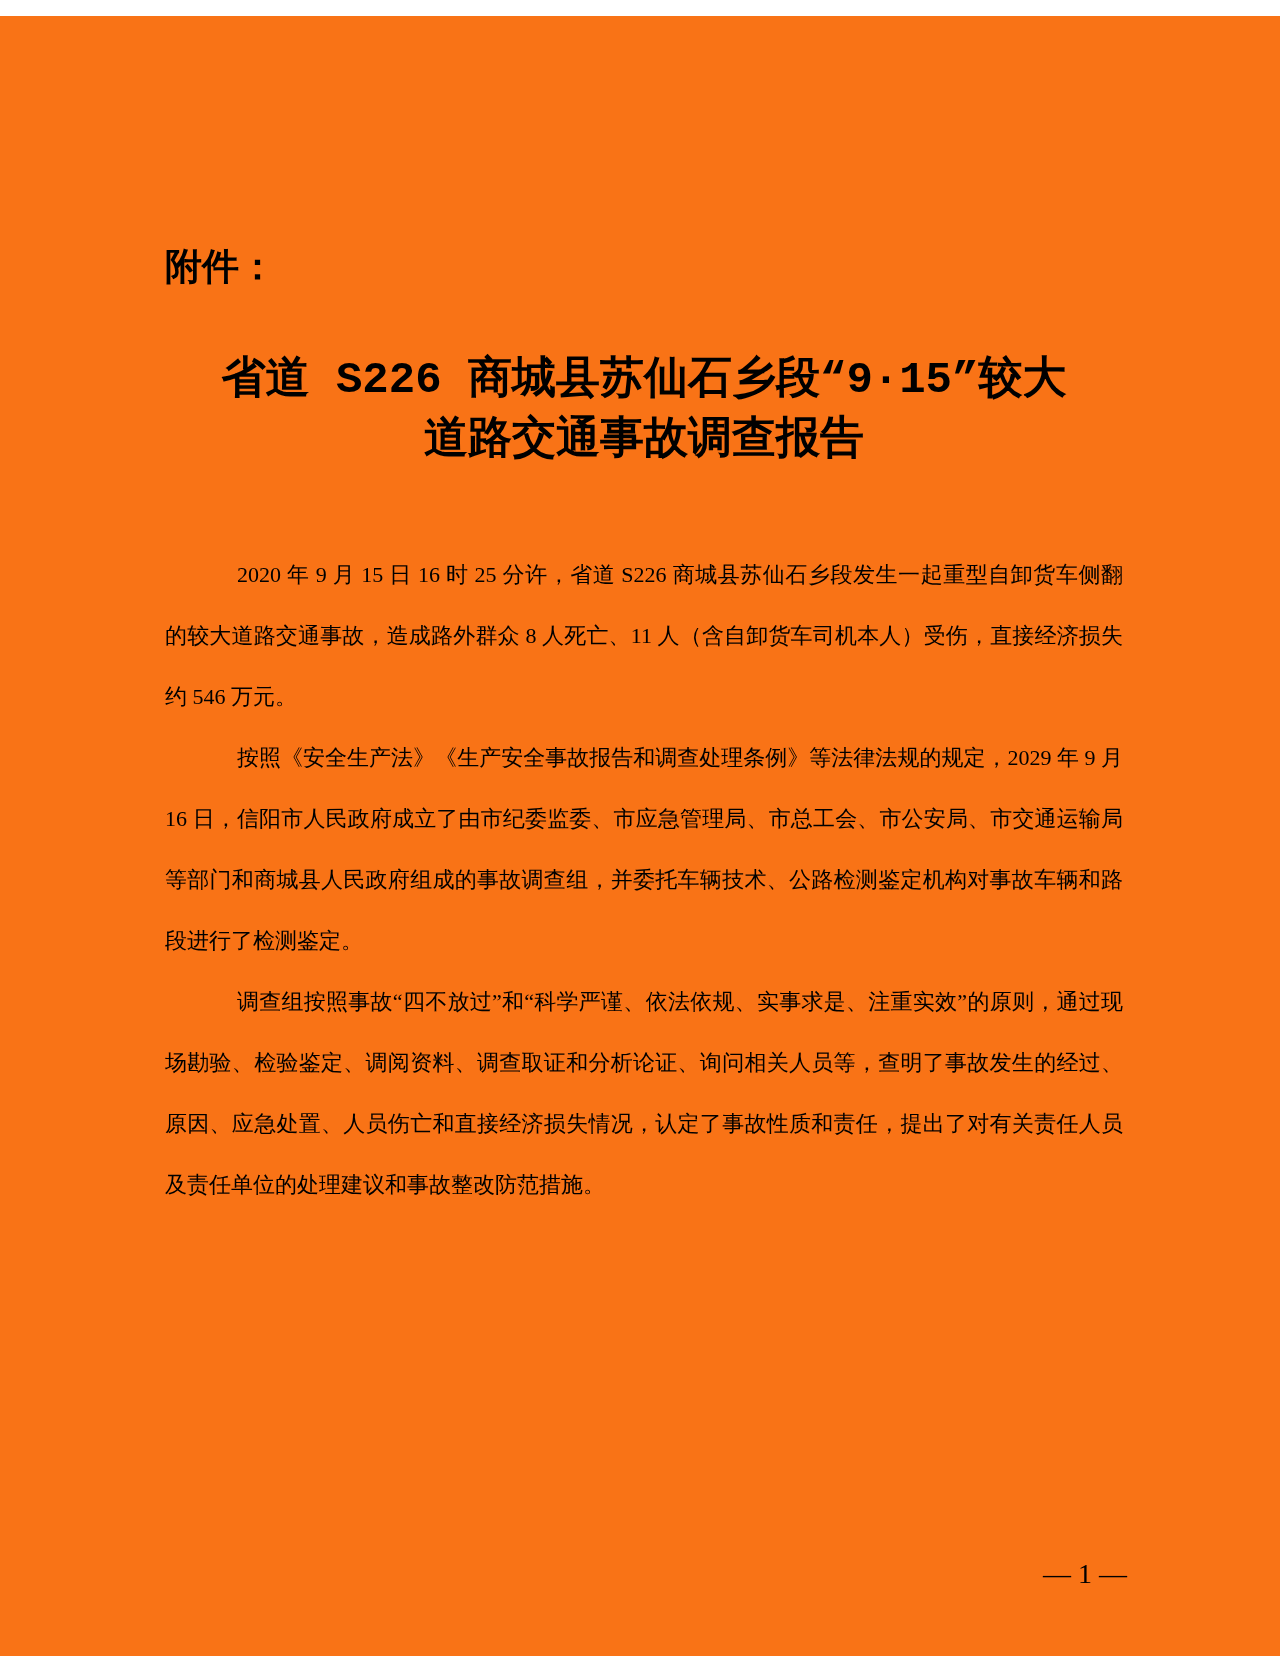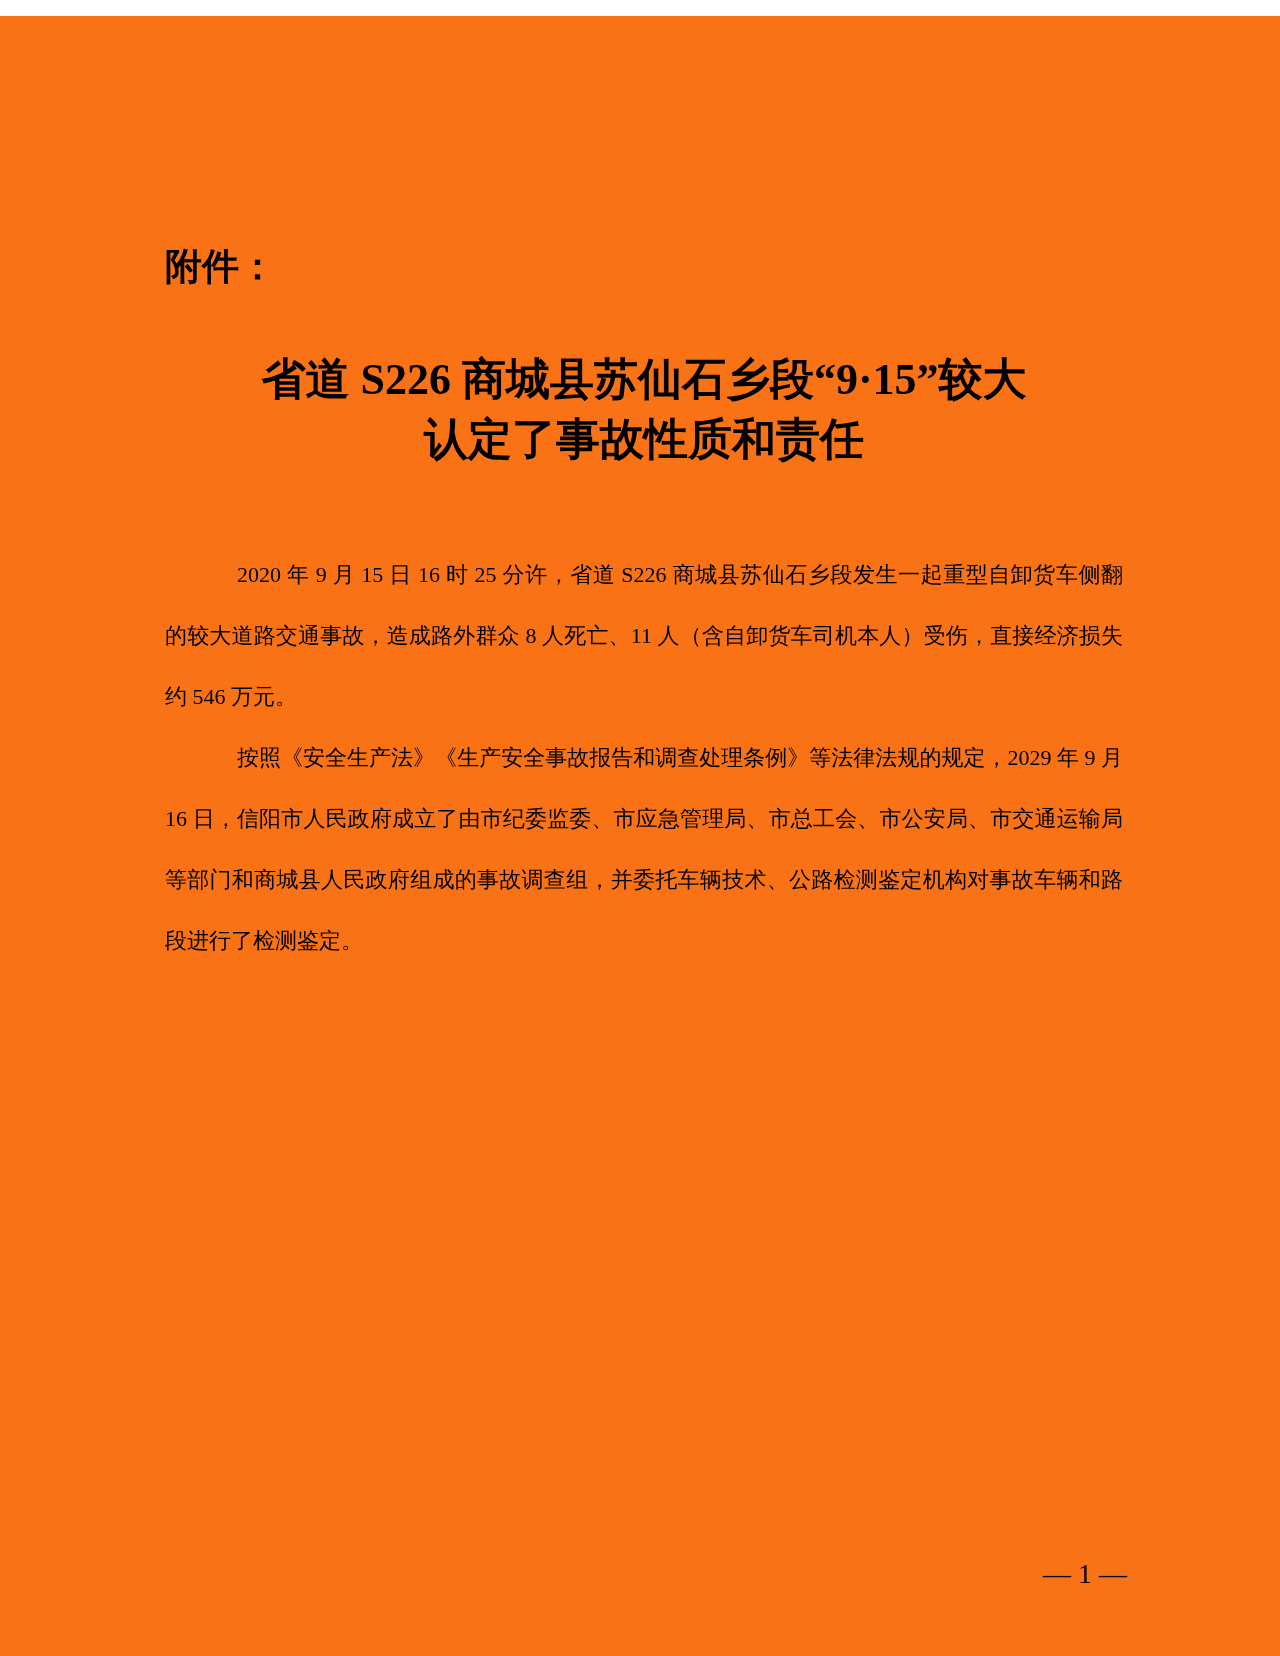--- a/index.html
+++ b/index.html
@@ -32,20 +32,21 @@
     width: 958px;
     margin: 0;
     text-align: center;
     font-size: 44px;
     font-weight: bold;
     line-height: 60px;
   }
   .title-line {
     display: block;
     white-space: nowrap;
+    font-family: Liberation Mono, monospace;
   }
   .body-text {
     position: absolute;
     left: 165px;
     top: 528px;
     width: 958px;
     font-size: 22px;
     line-height: 61px;
     text-align: justify;
     text-justify: inter-character;
@@ -66,23 +67,24 @@
 </style>
 </head>
 <body>
 
 <div class="page">
 
   <div class="attachment">附件：</div>
 
   <h1 class="title">
     <span class="title-line">省道 S226 商城县苏仙石乡段“9·15”较大</span>
-    <span class="title-line">认定了事故性质和责任</span>
+    <span class="title-line">道路交通事故调查报告</span>
   </h1>
 
   <div class="body-text">
     <p>2020 年 9 月 15 日 16 时 25 分许，省道 S226 商城县苏仙石乡段发生一起重型自卸货车侧翻的较大道路交通事故，造成路外群众 8 人死亡、11 人（含自卸货车司机本人）受伤，直接经济损失约 546 万元。</p>
     <p>按照《安全生产法》《生产安全事故报告和调查处理条例》等法律法规的规定，2029 年 9 月 16 日，信阳市人民政府成立了由市纪委监委、市应急管理局、市总工会、市公安局、市交通运输局等部门和商城县人民政府组成的事故调查组，并委托车辆技术、公路检测鉴定机构对事故车辆和路段进行了检测鉴定。</p>
+    <p>调查组按照事故“四不放过”和“科学严谨、依法依规、实事求是、注重实效”的原则，通过现场勘验、检验鉴定、调阅资料、调查取证和分析论证、询问相关人员等，查明了事故发生的经过、原因、应急处置、人员伤亡和直接经济损失情况，认定了事故性质和责任，提出了对有关责任人员及责任单位的处理建议和事故整改防范措施。</p>
   </div>
 
   <div class="page-footer">— 1 —</div>
 
 </div>
 
 </body></html>

